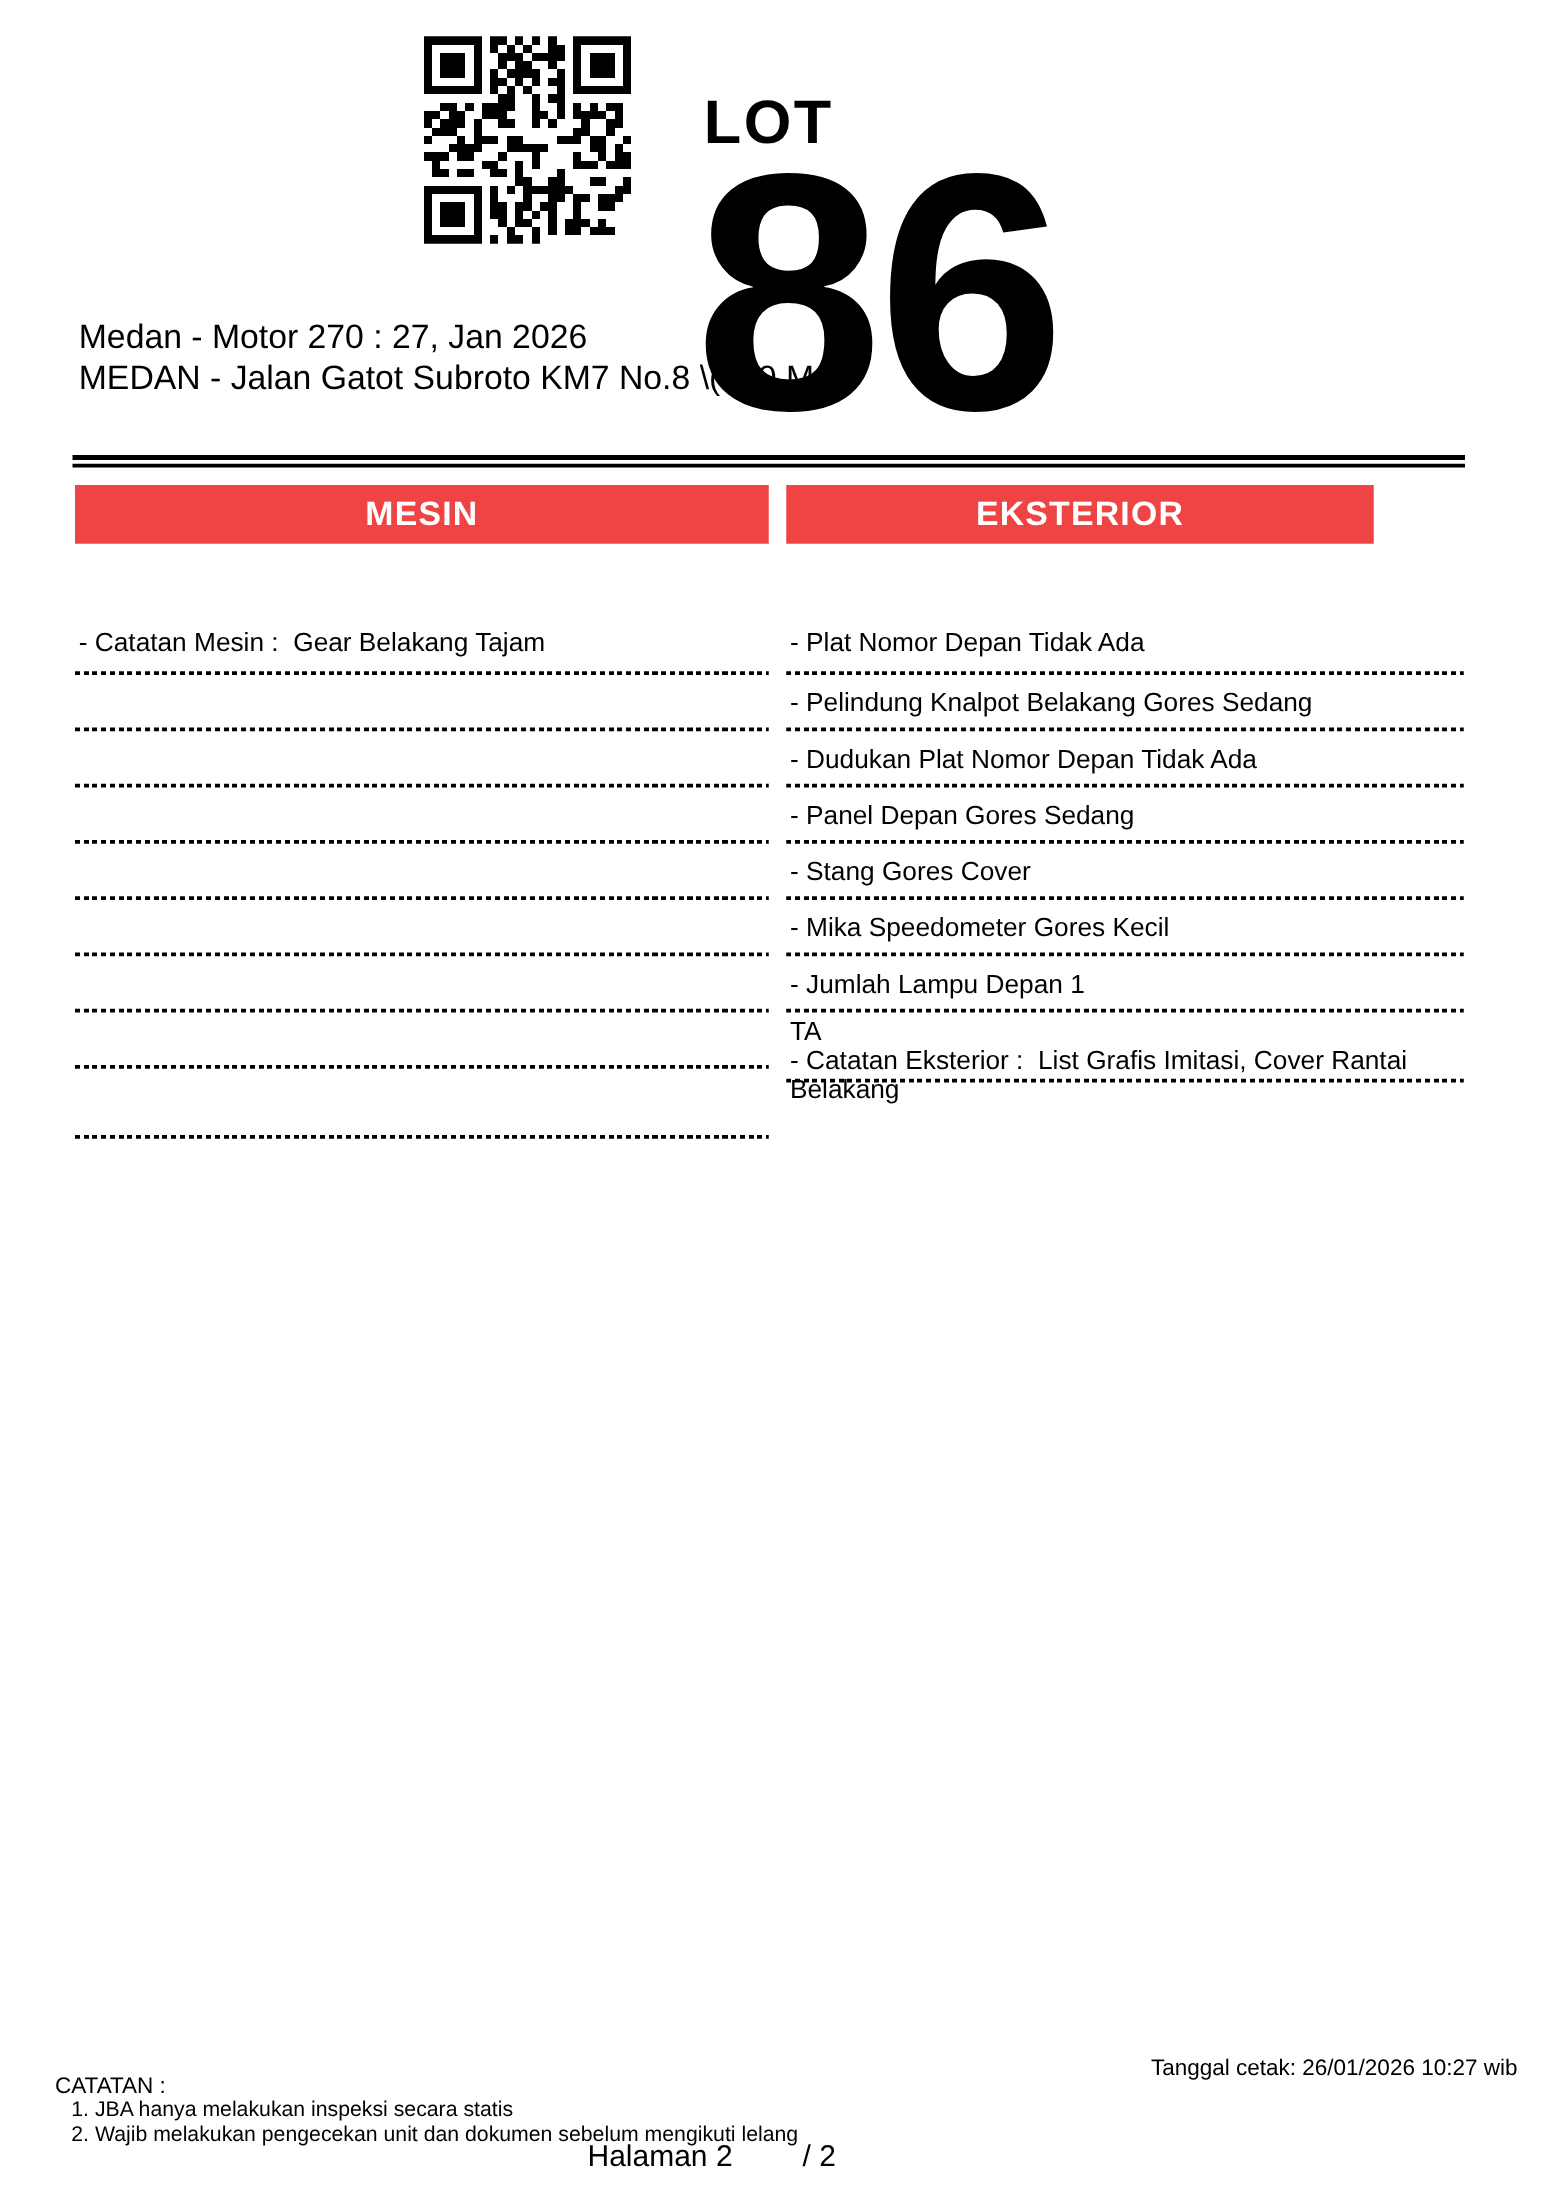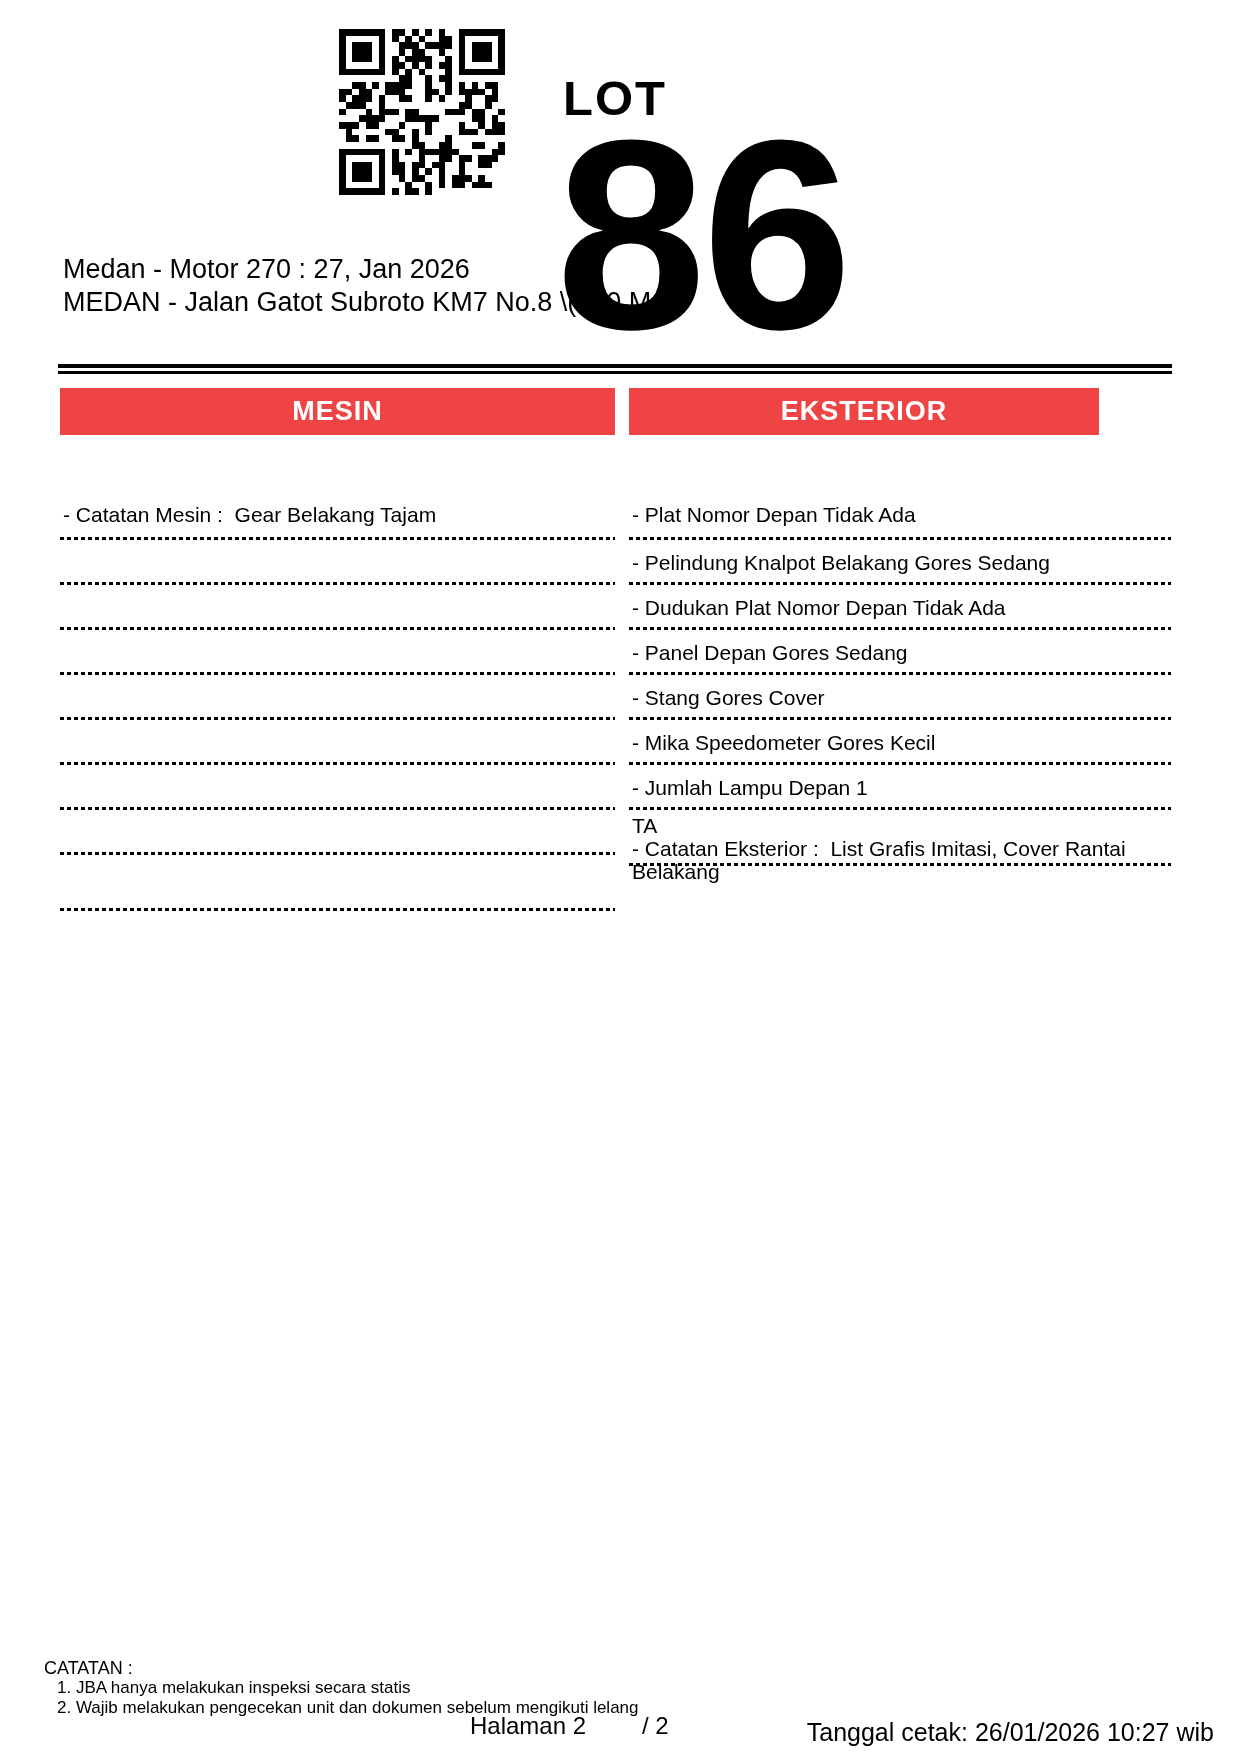--- a/index.html
+++ b/index.html
@@ -24,21 +24,21 @@
   .r1   { height:61px; padding-top:24px; }
   .rstd { height:45px; padding-top:11px; }
   .r9   { height:56px; padding-top:4px; }
   .celltext { font-size:21px; line-height:23px; white-space:pre-wrap; }
   .dots { position:absolute; left:0; right:0; bottom:0; height:3px;
           background:repeating-linear-gradient(90deg,#000 0 4px,transparent 4px 7px); }
   .notes { position:absolute; left:44px; top:1658px; font-size:18px; line-height:20px; }
   .notes .nitem { margin-left:13px; font-size:17px; }
   .halaman { position:absolute; left:470px; top:1712px; font-size:24px; }
   .slash2  { position:absolute; left:642px; top:1712px; font-size:24px; }
-  .tanggal { position:absolute; right:26px; top:1718px; font-size:25px; }
+  .tanggal { position:absolute; right:26px; top:1644px; font-size:18px; }
 </style>
 </head>
 <body>
 
 <div class="page">
 
   <div class="qr"><svg viewBox="0 0 25 25" width="166" height="166" shape-rendering="crispEdges" fill="#000">
         <rect x="0" y="0" width="1" height="1"></rect>
         <rect x="1" y="0" width="1" height="1"></rect>
         <rect x="2" y="0" width="1" height="1"></rect>

